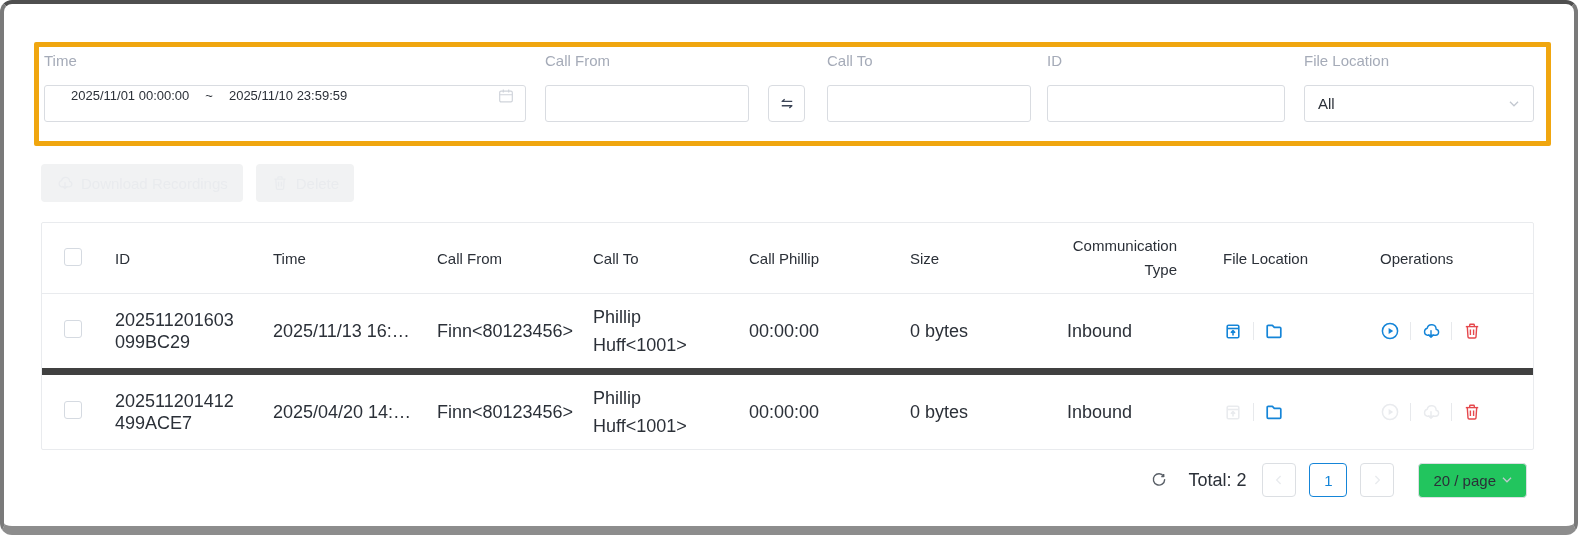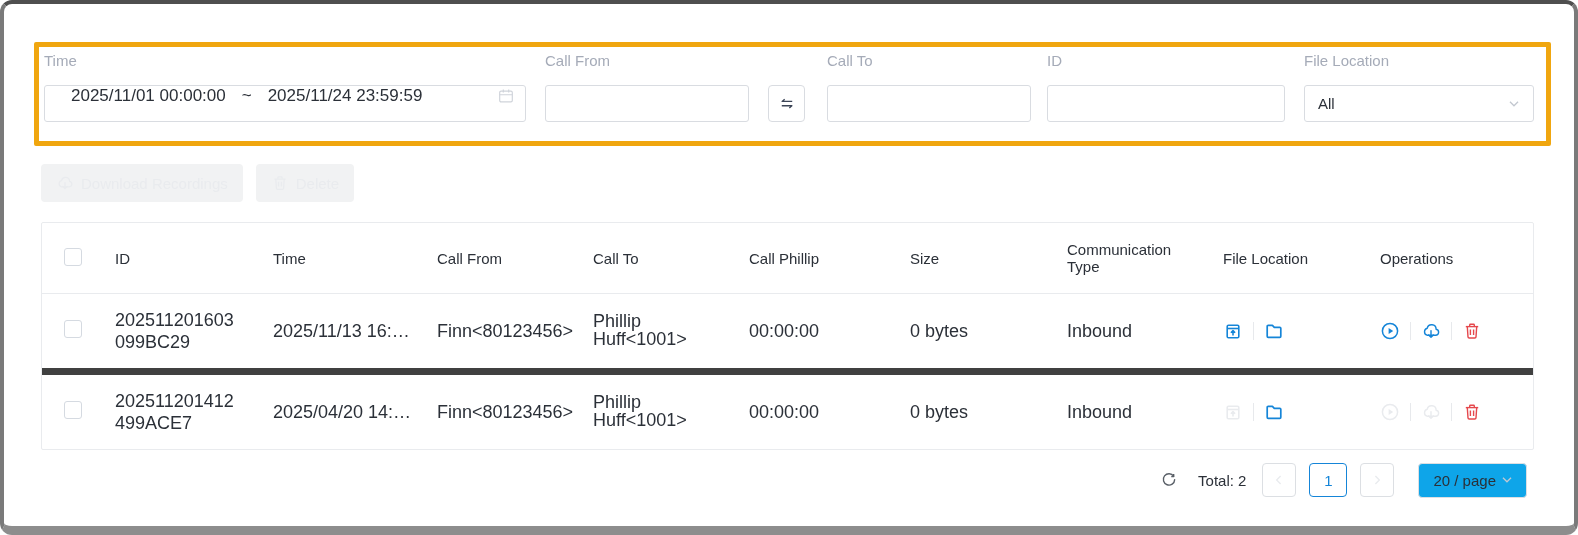--- a/index.html
+++ b/index.html
@@ -8,21 +8,21 @@
     border:4px solid #7a7a7a;border-top-color:#4f4f4f;border-bottom-width:9px;border-bottom-color:#8d8d8d;
     border-radius:12px;overflow:hidden;}
   
   .highlight-box{position:absolute;left:30px;top:38px;width:1517px;height:104px;
     border:5px solid #F0A60F;border-radius:2px;box-sizing:border-box;pointer-events:none;}
   .fgroup{position:absolute;}
   .flabel{font-size:15px;color:#a5abb8;line-height:18px;display:block;}
   .fcontrol{margin-top:15px;height:37px;box-sizing:border-box;border:1px solid #d9dce1;border-radius:3px;background:#fff;}
   .f-input{width:100%;height:37px;box-sizing:border-box;border:1px solid #d9dce1;border-radius:3px;
     margin-top:15px;padding:0 12px;font-family:inherit;font-size:15px;color:#2b3038;outline:none;}
-  .time-range{display:flex;align-items:center;padding:0 10px 16px 26px;font-size:17px;color:#2b3038;gap:16px;}
+  .time-range{display:flex;align-items:center;padding:0 10px 16px 26px;font-size:13px;color:#2b3038;gap:16px;}
   .time-range .cal{margin-left:auto;color:#cfd3da;}
   .swap-btn{position:absolute;left:764px;top:81px;width:37px;height:37px;box-sizing:border-box;
     border:1px solid #d9dce1;border-radius:4px;background:#fff;display:flex;align-items:center;justify-content:center;
     color:#3c4557;cursor:pointer;}
   .select-like{display:flex;align-items:center;padding:0 10px 0 13px;font-size:15px;color:#2b3038;cursor:pointer;}
   .select-like .chev{margin-left:auto;color:#c3c8d0;}
   
   .toolbar{position:absolute;left:37px;top:160px;display:flex;gap:13px;}
   .tb-btn{display:flex;align-items:center;gap:7px;height:38px;padding:0 15px;border:none;border-radius:4px;
     background:#f1f2f3;color:#c6c9cf;font-size:15px;font-family:inherit;cursor:not-allowed;}
@@ -31,39 +31,39 @@
     border:1px solid #e9ebee;border-radius:2px;background:#fff;}
   .trow{display:grid;grid-template-columns:56px 158px 164px 156px 156px 161px 157px 156px 157px 1fr;
     align-items:center;}
   .thead{height:70px;border-bottom:1px solid #e9ebee;font-size:15px;color:#2b3038;}
   .tbody-row{height:74px;font-size:18px;color:#2b3038;}
   .tbody-row + .tbody-row{border-top:7px solid #404040;}
   .cell{padding-left:17px;box-sizing:border-box;}
   .cell-cb{padding-left:22px;}
   .cb{display:inline-block;width:18px;height:18px;box-sizing:border-box;border:1px solid #d5dae1;border-radius:3px;
     background:#fff;cursor:pointer;}
-  .wrap-narrow{display:inline-block;max-width:110px;line-height:17px;}
+  .wrap-narrow{display:inline-block;max-width:110px;line-height:24px;text-align:right;}
   .id-text{display:inline-block;width:125px;word-break:break-all;line-height:22px;}
-  .callto-text{display:inline-block;width:100px;line-height:18px;}
+  .callto-text{display:inline-block;width:100px;line-height:28px;}
   .icon-cell{display:flex;align-items:center;}
   .sep{width:1px;height:18px;background:#e7e9ec;margin:0 10px;}
   .ic{width:20px;height:20px;display:block;}
   .ic-sm{width:18px;height:18px;display:block;}
   .ic-blue{color:#1585d8;cursor:pointer;}
   .ic-red{color:#e5484d;cursor:pointer;}
   .is-disabled{color:#e9ebee !important;cursor:default !important;}
   
   .pager{position:absolute;top:458px;right:47px;display:flex;align-items:center;height:36px;}
   .refresh{color:#585e66;cursor:pointer;margin-right:20px;display:flex;}
-  .total{font-size:15px;color:#2b3038;margin-right:16px;}
+  .total{font-size:18px;color:#2b3038;margin-right:16px;}
   .pg-btn{width:34px;height:34px;box-sizing:border-box;border:1px solid #dcdfe3;border-radius:4px;background:#fff;
     display:flex;align-items:center;justify-content:center;color:#b9bdc5;cursor:pointer;}
   .pg-cur{width:38px;height:34px;box-sizing:border-box;border:1px solid #1585d8;border-radius:4px;background:#fff;
     display:flex;align-items:center;justify-content:center;color:#1585d8;font-size:15px;cursor:pointer;margin:0 13px;}
-  .pg-size{height:35px;box-sizing:border-box;border:1px solid #dcdfe3;border-radius:4px;background:#0ea5e9;
+  .pg-size{height:35px;box-sizing:border-box;border:1px solid #dcdfe3;border-radius:4px;background:#22c55e;
     display:flex;align-items:center;justify-content:center;padding:0 10px 0 14px;font-size:15px;color:#2b3038;
     margin-left:24px;cursor:pointer;}
   .pg-size .chev{color:#c3c8d0;margin-left:2px;}
 </style>
 </head>
 <body>
 
 <svg width="0" height="0" style="position:absolute" aria-hidden="true">
   <defs>
     <symbol id="i-calendar" viewBox="0 0 20 20">
@@ -114,21 +114,21 @@
 
 <div class="screen">
 
   <div class="highlight-box"></div>
 
   <div class="fgroup" style="left:40px;top:48px;width:482px;">
     <span class="flabel">Time</span>
     <div class="fcontrol time-range">
       <span>2025/11/01 00:00:00</span>
       <span>~</span>
-      <span>2025/11/24 23:59:59</span>
+      <span>2025/11/10 23:59:59</span>
       <svg class="ic-sm cal">
           <use href="#i-calendar"></use>
         </svg>
     </div>
   </div>
 
   <div class="fgroup" style="left:541px;top:48px;width:204px;">
     <span class="flabel">Call From</span>
     <input class="f-input" type="text" value="" style="">
   </div>

